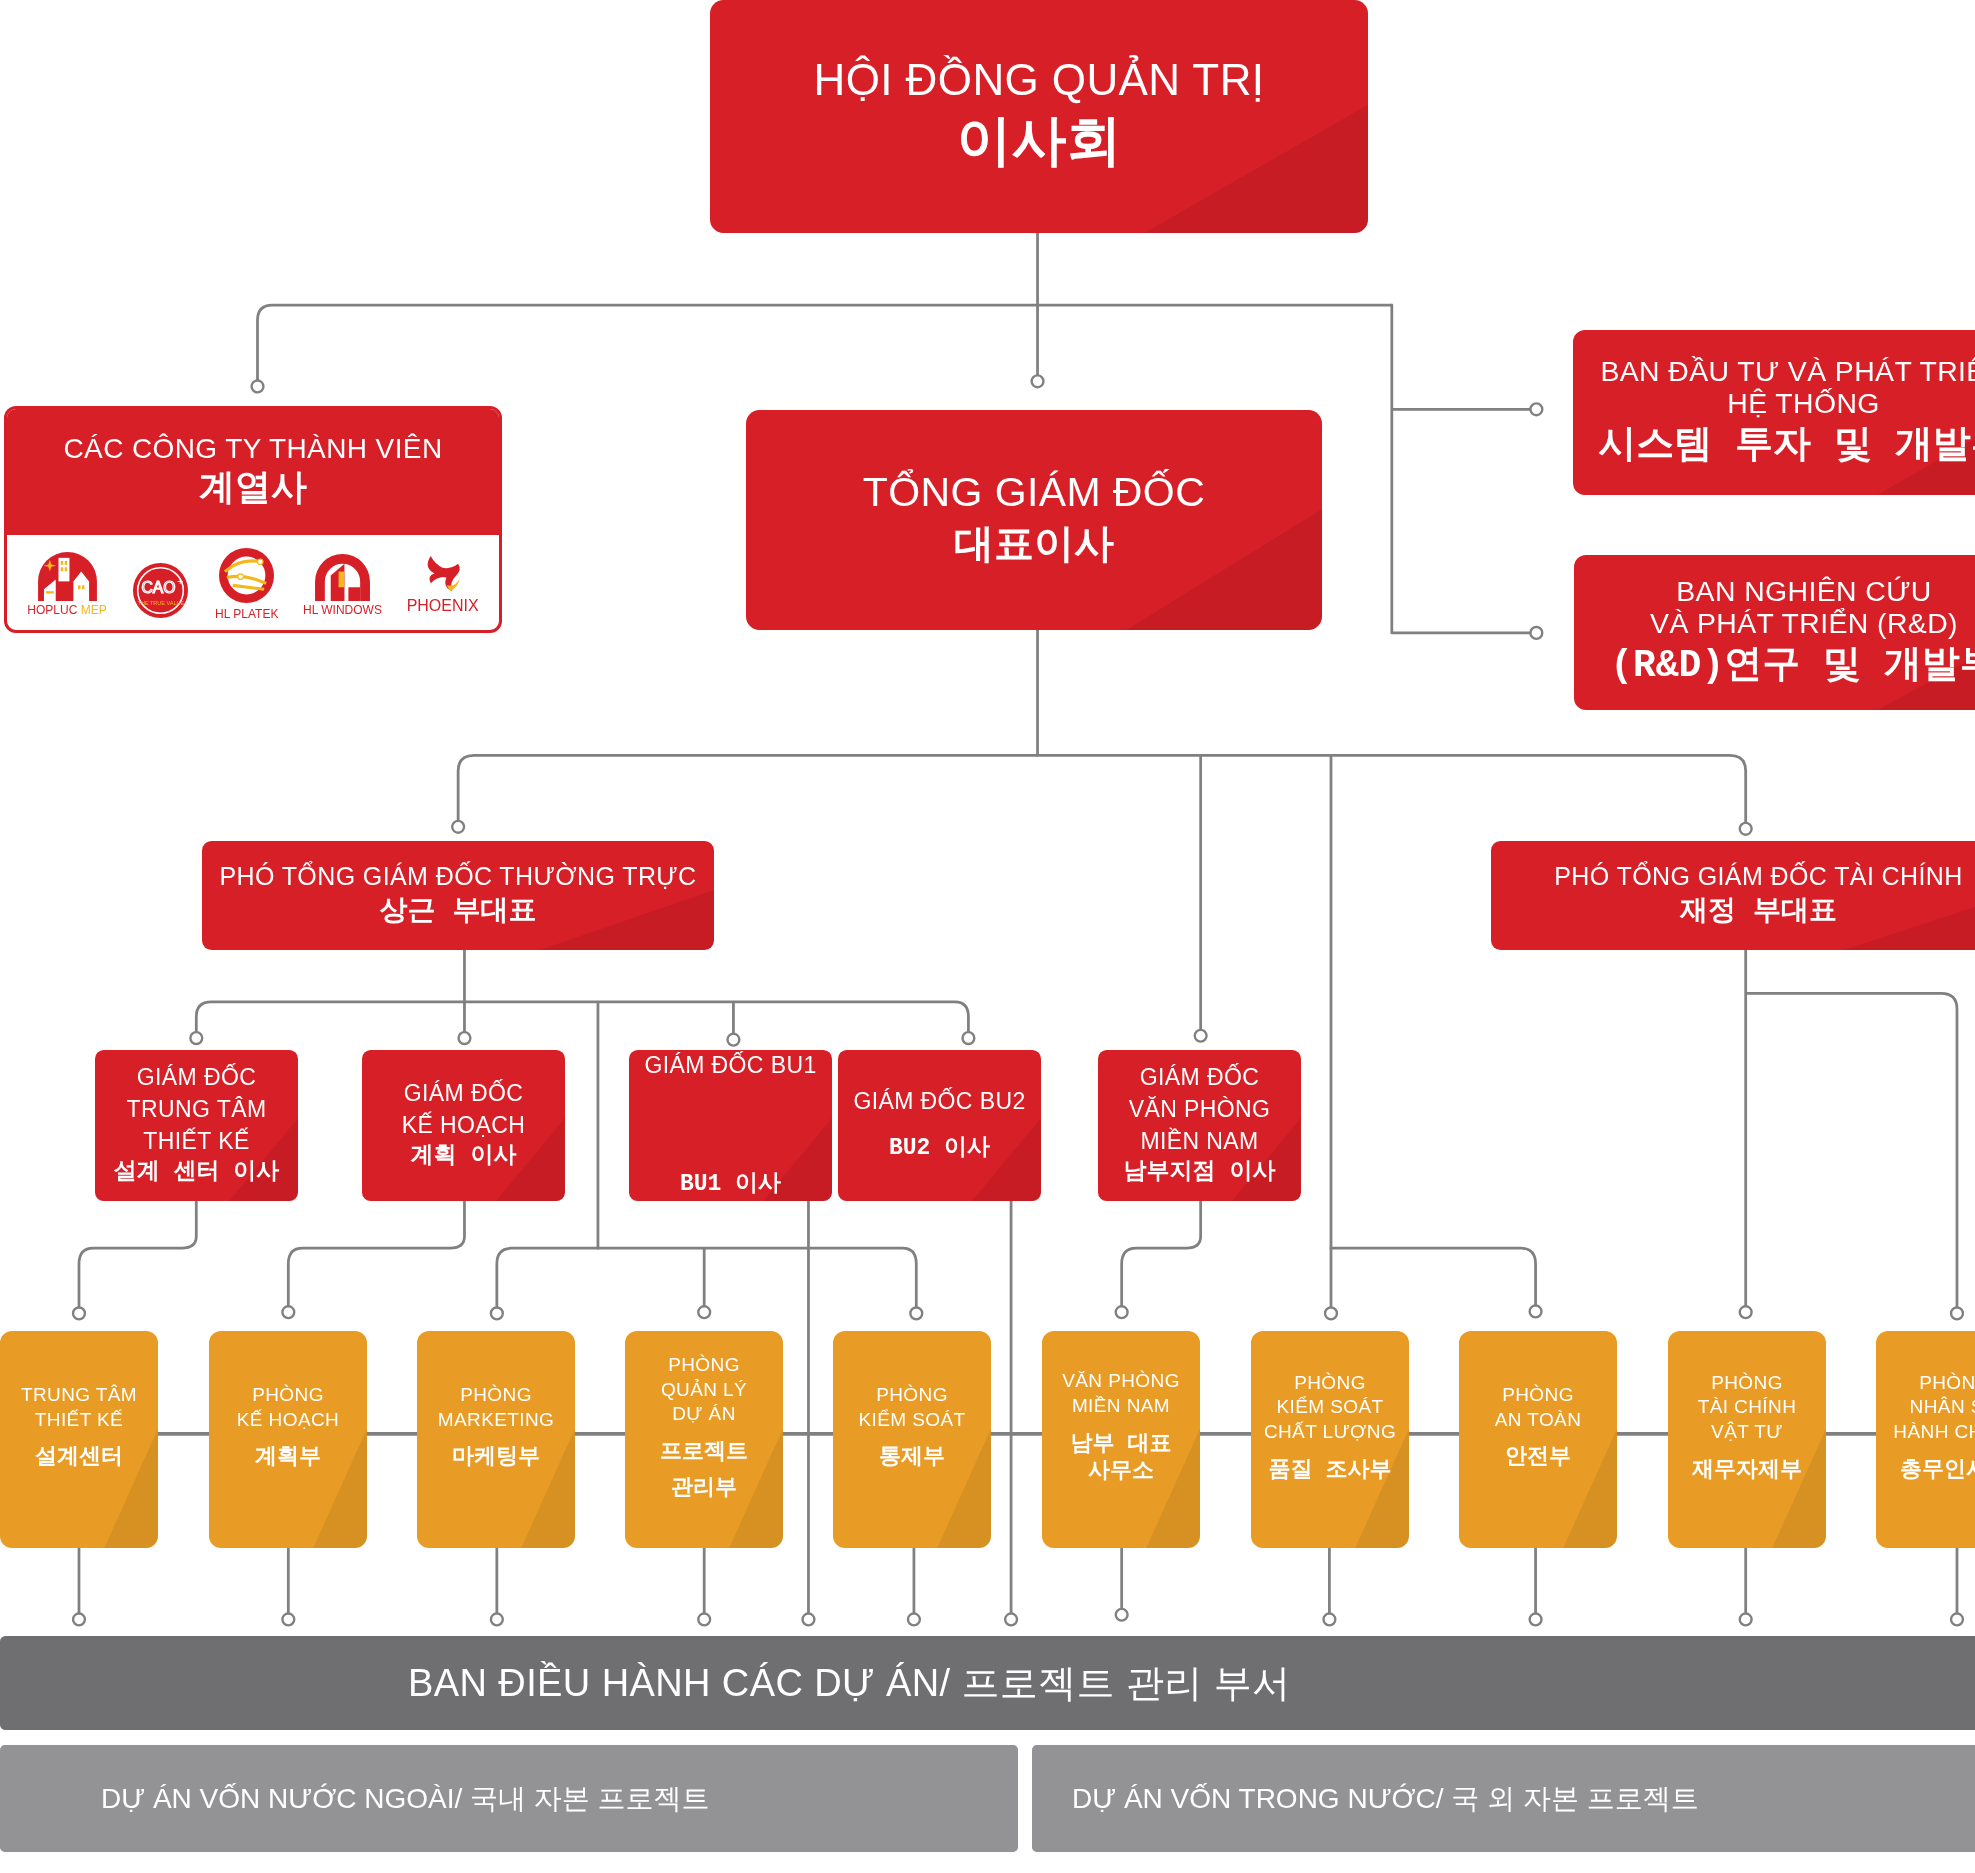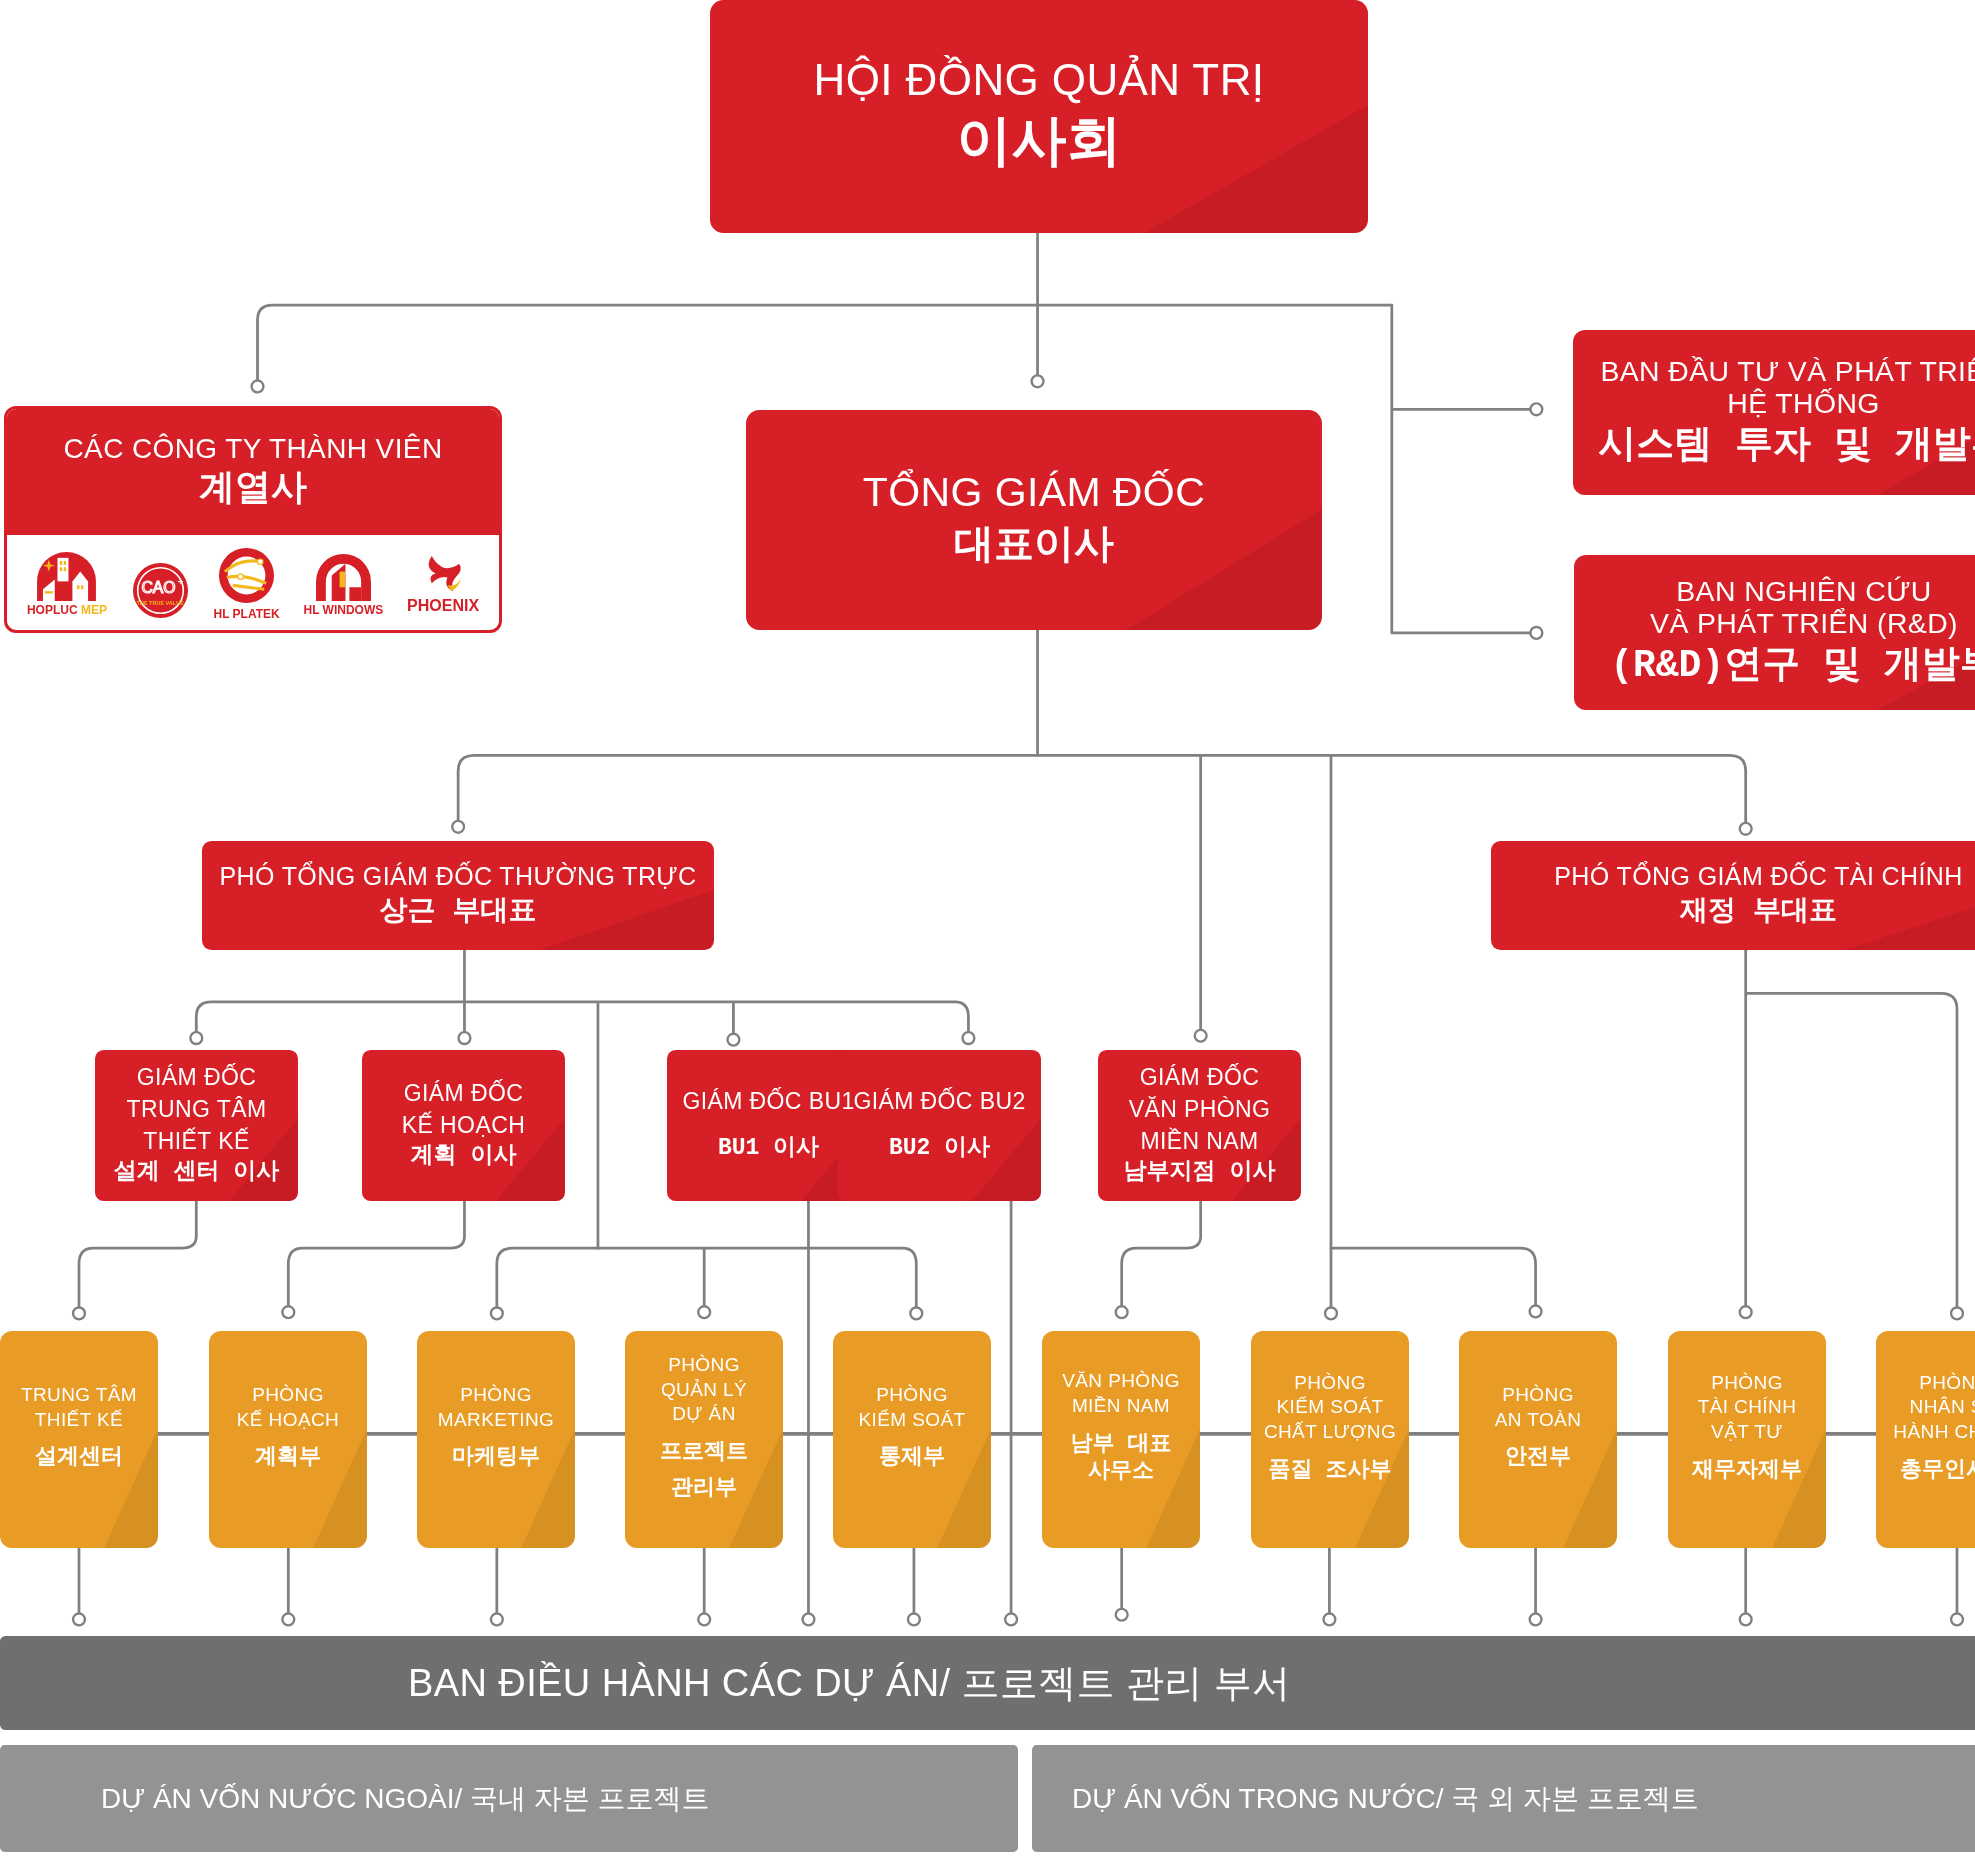--- a/index.html
+++ b/index.html
@@ -26,21 +26,21 @@
   #sys .kr,#rd .kr{font-size:38px;margin-top:4px;}
   
   #subs{left:4px;top:406px;width:498px;height:227px;border:3.2px solid #d71f27;background:#ffffff;border-radius:12px;display:block;}
   #subs::after{display:none;}
   #subs .head{background:#d71f27;height:126px;display:flex;flex-direction:column;align-items:center;justify-content:center;position:relative;}
   #subs .head .vn{font-size:28px;}
   #subs .head .kr{font-size:36px;margin-top:3.2px;}
   #subs .logos{display:flex;justify-content:space-around;align-items:center;height:97px;padding:0 8px;}
   .logo{display:flex;flex-direction:column;align-items:center;justify-content:center;}
   .logo svg{display:block;}
-  .logo-name{font-weight:700;font-size:12px;color:#d71f27;margin-top:1.6px;white-space:nowrap;font-family:"Liberation Sans",sans-serif;}
+  .logo-name{font-weight:400;font-size:12px;color:#d71f27;margin-top:1.6px;white-space:nowrap;font-family:"Liberation Sans",sans-serif;}
   .logo-name .y{color:#f3b81a;}
   
   .deputy{top:841px;height:109px;border-radius:9.5px;}
   #dep-standing{left:202px;width:512px;}
   #dep-finance{left:1491px;width:535px;}
   .deputy .vn{font-size:25px;}
   .deputy .kr{font-size:28px;margin-top:4px;}
   
   .director{top:1050px;height:151px;width:203px;border-radius:8.7px;}
   .director .vn{font-size:23px;line-height:1.38;}
@@ -229,21 +229,21 @@
       <div class="vn">GIÁM ĐỐC</div>
       <div class="vn">TRUNG TÂM</div>
       <div class="vn">THIẾT KẾ</div>
       <div class="kr">설계 센터 이사</div>
     </div>
     <div class="box red director" style="left: 362px;">
       <div class="vn">GIÁM ĐỐC</div>
       <div class="vn">KẾ HOẠCH</div>
       <div class="kr">계획 이사</div>
     </div>
-    <div class="box red director" style="left: 667px;">
+    <div class="box red director" style="left: 629px; justify-content: space-between;">
       <div class="vn">GIÁM ĐỐC BU1</div>
       <div class="spacer"></div>
       <div class="kr">BU1 이사</div>
     </div>
     <div class="box red director" style="left: 838px;">
       <div class="vn">GIÁM ĐỐC BU2</div>
       <div class="spacer"></div>
       <div class="kr">BU2 이사</div>
     </div>
     <div class="box red director" style="left: 1098px;">

